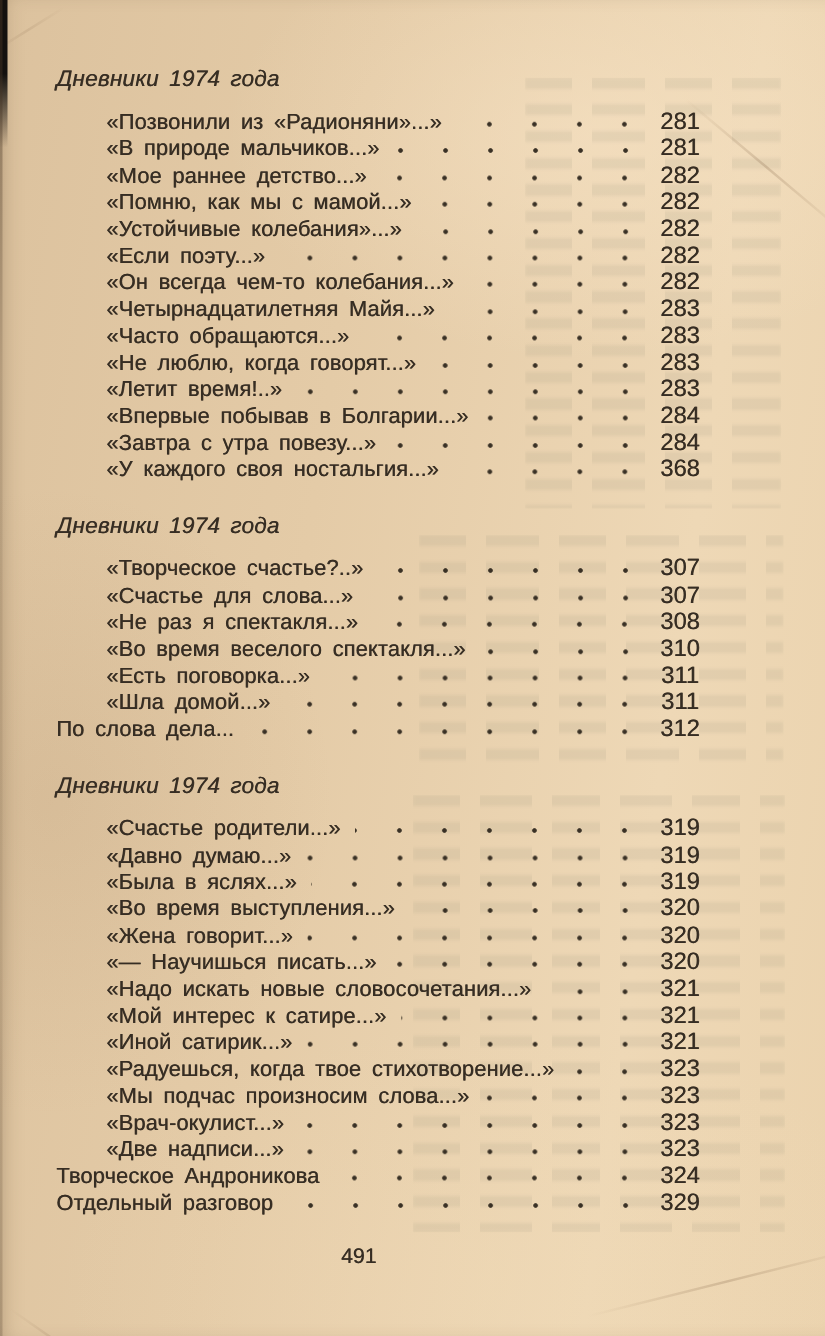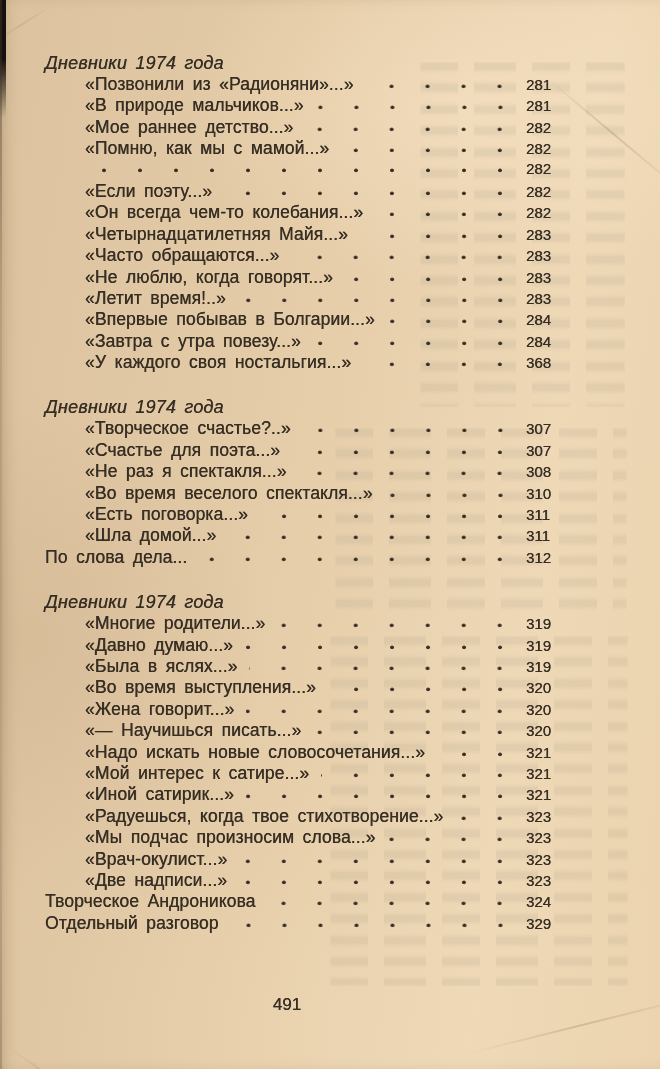--- a/index.html
+++ b/index.html
@@ -46,30 +46,30 @@
   .crease-3 { left:8px;   top:1046px; width:90px;  transform:rotate(35deg); opacity:.7; }
   .crease-4 { left:-8px;  top:42px;  width:70px;  transform:rotate(-32deg); opacity:.6; }
 
   
   .content { position:absolute; left:45px; top:53px; right:98px; z-index:2; }
   .section + .section { margin-top:24px; }
   .heading {
     font-style:italic; font-size:18px; line-height:21px;
     word-spacing:3px; letter-spacing:.2px;
   }
-  .entries { }
+  .entries { margin-top:13px; }
   .row { display:flex; align-items:baseline; height:21.4px; font-size:17.5px; padding-left:40px; }
   .row.flush { padding-left:0; }
   .title { white-space:nowrap; word-spacing:3.5px; letter-spacing:.1px; }
   .leader {
     flex:1 1 auto; height:8px; margin:0 8px 0 12px;
     background-image: radial-gradient(circle at 50% 55%, rgba(48,40,30,.95) 1.5px, rgba(48,40,30,0) 2.2px);
     background-size:36px 8px; background-repeat:repeat-x; background-position:right center;
   }
-  .pnum { min-width:36px; text-align:left; font-size:15px; }
+  .pnum { min-width:36px; text-align:center; font-size:19px; }
   .heading, .title, .pnum, .footer-num { text-shadow:.35px 0 0 rgba(54,45,35,.85); }
   .footer-num { position:absolute; left:262px; top:995px; width:50px; z-index:2; text-align:center; font-size:17px; }
 </style>
 </head>
 <body>
 
 <div class="page">
   <div class="edge-left-dark"></div>
   <div class="edge-left-line"></div>
 
@@ -100,20 +100,21 @@
             <span class="title">«Мое раннее детство...»</span>
             <span class="leader"></span>
             <span class="pnum">282</span>
           </div>
           <div class="row">
             <span class="title">«Помню, как мы с мамой...»</span>
             <span class="leader"></span>
             <span class="pnum">282</span>
           </div>
           <div class="row">
+            <span class="title">«Устойчивые колебания»...»</span>
             <span class="leader"></span>
             <span class="pnum">282</span>
           </div>
           <div class="row">
             <span class="title">«Если поэту...»</span>
             <span class="leader"></span>
             <span class="pnum">282</span>
           </div>
           <div class="row">
             <span class="title">«Он всегда чем-то колебания...»</span>
@@ -159,21 +160,21 @@
       </div>
       <div class="section">
         <div class="heading">Дневники 1974 года</div>
         <div class="entries">
           <div class="row">
             <span class="title">«Творческое счастье?..»</span>
             <span class="leader"></span>
             <span class="pnum">307</span>
           </div>
           <div class="row">
-            <span class="title">«Счастье для поэта...»</span>
+            <span class="title">«Счастье для слова...»</span>
             <span class="leader"></span>
             <span class="pnum">307</span>
           </div>
           <div class="row">
             <span class="title">«Не раз я спектакля...»</span>
             <span class="leader"></span>
             <span class="pnum">308</span>
           </div>
           <div class="row">
             <span class="title">«Во время веселого спектакля...»</span>
@@ -194,21 +195,21 @@
             <span class="title">По слова дела...</span>
             <span class="leader"></span>
             <span class="pnum">312</span>
           </div>
         </div>
       </div>
       <div class="section">
         <div class="heading">Дневники 1974 года</div>
         <div class="entries">
           <div class="row">
-            <span class="title">«Многие родители...»</span>
+            <span class="title">«Счастье родители...»</span>
             <span class="leader"></span>
             <span class="pnum">319</span>
           </div>
           <div class="row">
             <span class="title">«Давно думаю...»</span>
             <span class="leader"></span>
             <span class="pnum">319</span>
           </div>
           <div class="row">
             <span class="title">«Была в яслях...»</span>

